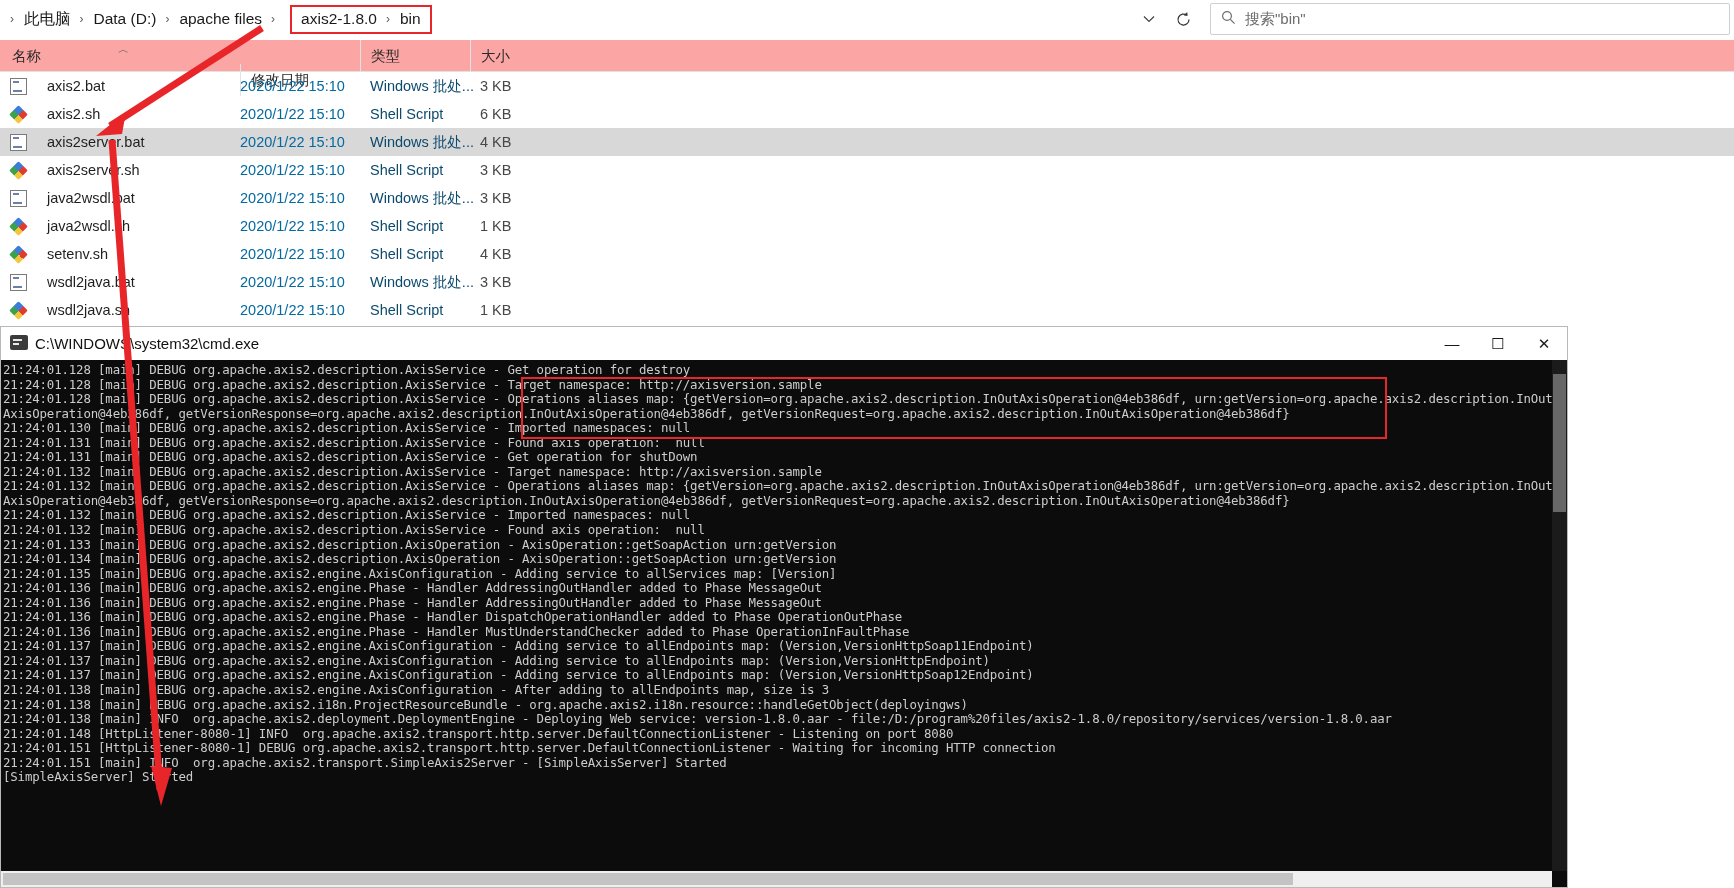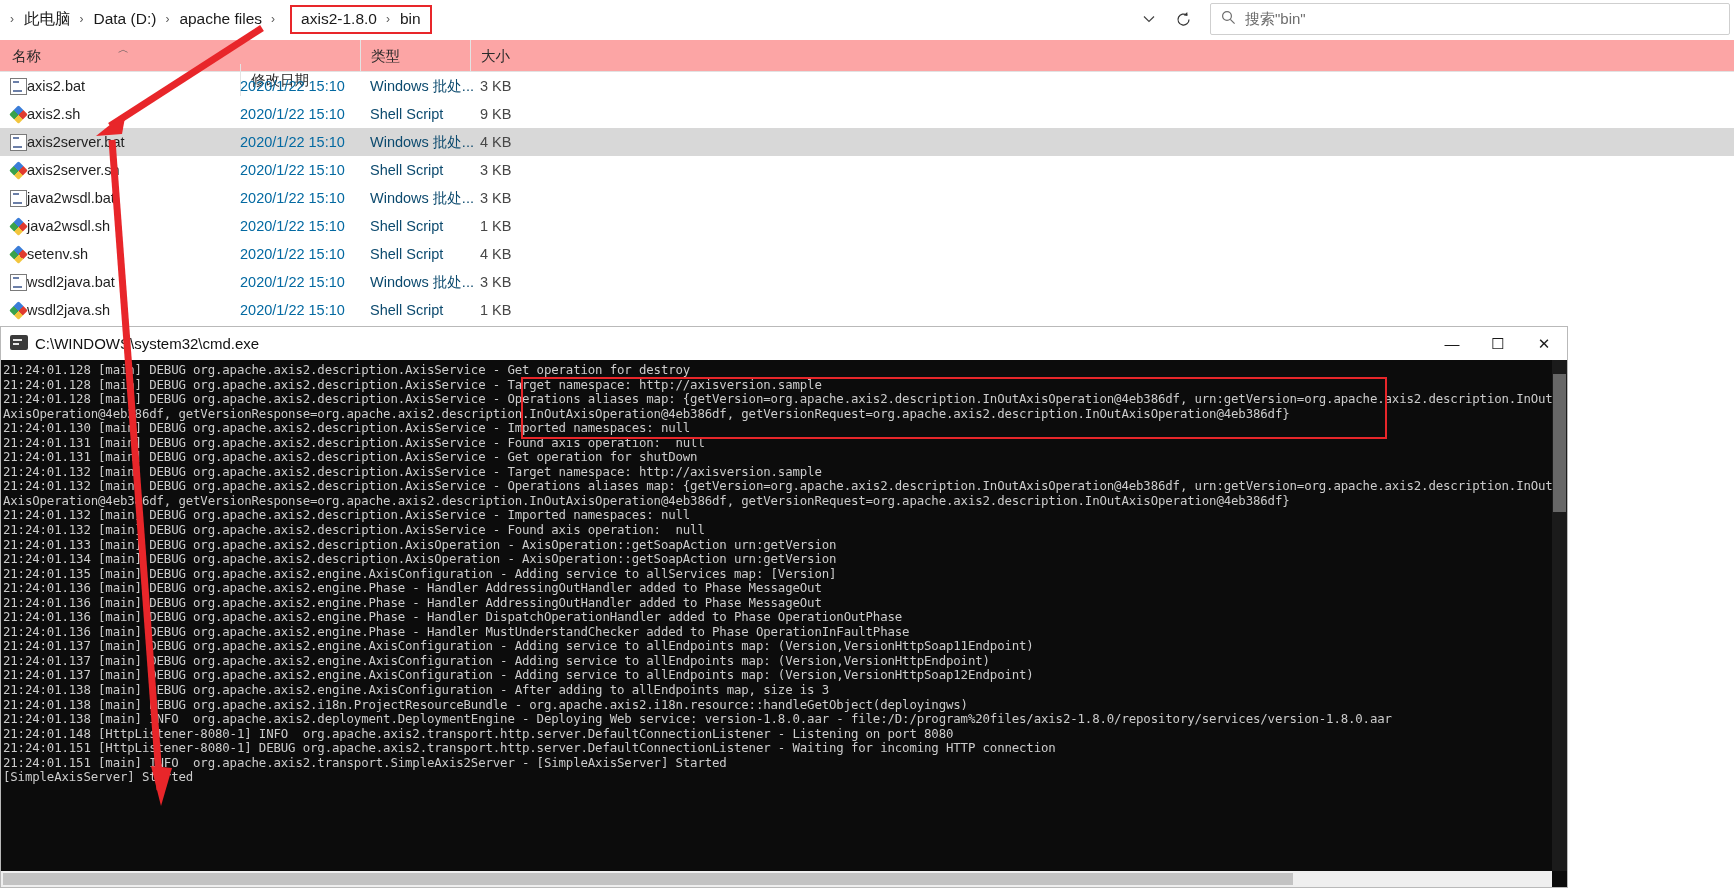--- a/index.html
+++ b/index.html
@@ -72,21 +72,21 @@
   }
 
   
   .rows { position: absolute; top: 72px; left: 0; width: 1734px; }
   .row {
     position: relative; height: 28px; width: 1734px;
     display: flex; align-items: center; font-size: 14.5px; color: #1f1f1f;
   }
   .row.selected { background: #d8d8d8; }
   .cell-name {
-    position: absolute; left: 10px; display: flex; align-items: center; gap: 0;
+    position: absolute; left: 10px; display: flex; align-items: center; gap: 20px;
   }
   .cell-date { position: absolute; left: 240px; color: #0369a1; }
   .cell-type { position: absolute; left: 370px; color: #0c4a6e; }
   .cell-size { position: absolute; left: 480px; width: 62px; color: #474747; }
 
   
   .ic { width: 17px; height: 17px; position: relative; flex: 0 0 17px; }
   .ic-bat {
     border: 1px solid #7a7a7a; background: #ffffff;
   }
@@ -245,21 +245,21 @@
         <span class="cell-type">Windows 批处...</span>
         <span class="cell-size">3 KB</span>
       </div>
       <div class="row">
         <span class="cell-name">
           <span class="ic ic-sh"></span>
           <span>axis2.sh</span>
         </span>
         <span class="cell-date">2020/1/22 15:10</span>
         <span class="cell-type">Shell Script</span>
-        <span class="cell-size">9 KB</span>
+        <span class="cell-size">6 KB</span>
       </div>
       <div class="row selected">
         <span class="cell-name">
           <span class="ic ic-bat"></span>
           <span>axis2server.bat</span>
         </span>
         <span class="cell-date">2020/1/22 15:10</span>
         <span class="cell-type">Windows 批处...</span>
         <span class="cell-size">4 KB</span>
       </div>

